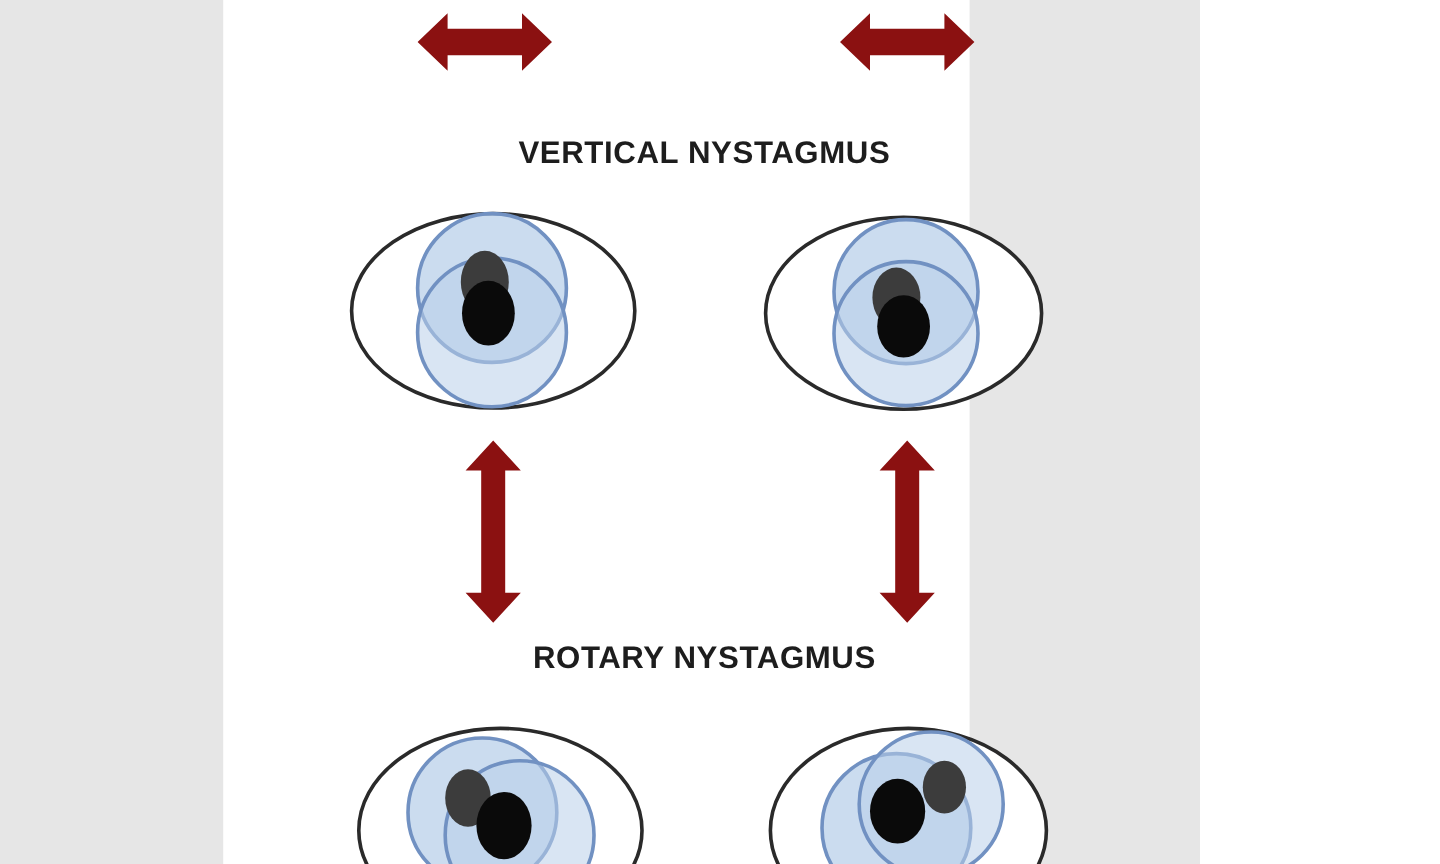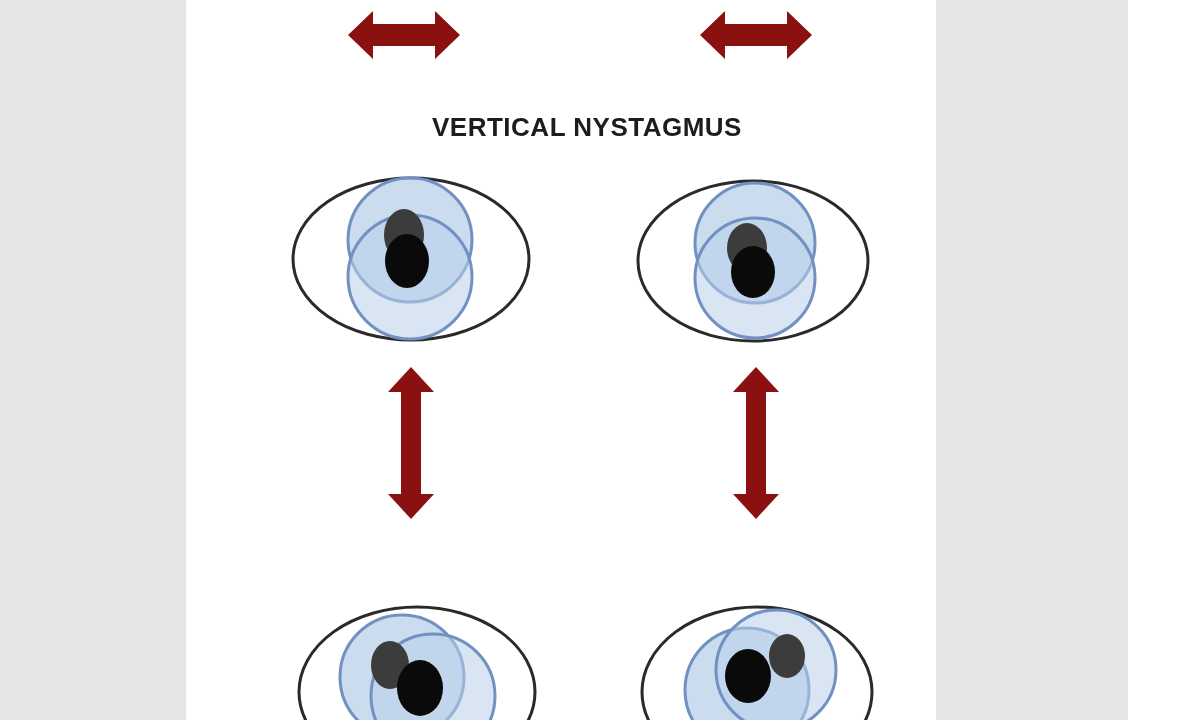--- a/index.html
+++ b/index.html
@@ -1,18 +1,18 @@
 <!DOCTYPE html>
 <html><head>
 <meta charset="utf-8">
 <style>
   html,body{margin:0;padding:0;background:#ffffff;}
   .stage{
     position:relative;
-    width:1128px;height:720px;
+    width:1000px;height:720px;
     background:#ffffff;
     overflow:hidden;
     font-family:"Liberation Sans", sans-serif;
   }
   .side-bar{
     position:absolute;top:0;height:720px;
     background:#e6e6e6;
   }
   .side-bar.left{left:0;width:186px;}
   .side-bar.right{right:0;width:192px;}
@@ -91,14 +91,15 @@
       <circle cx="747" cy="690" r="62" fill="none" stroke-width="3" stroke="#7191c2"></circle>
       <circle cx="776" cy="670" r="60" fill-opacity="0.55" stroke-width="3" fill="#b9d0ea"></circle>
       <circle cx="776" cy="670" r="60" fill="none" stroke-width="3" stroke="#7191c2"></circle>
       <ellipse cx="748" cy="676" rx="23" ry="27" fill="#0a0a0a"></ellipse>
       <ellipse cx="787" cy="656" rx="18" ry="22" fill="#3c3c3c"></ellipse>
     </g>
   </svg>
 
   <div class="section-heading" id="heading-vertical">VERTICAL NYSTAGMUS</div>
 
+  <div class="section-heading" id="heading-rotary">ROTARY NYSTAGMUS</div>
 
 </div>
 
 </body></html>

